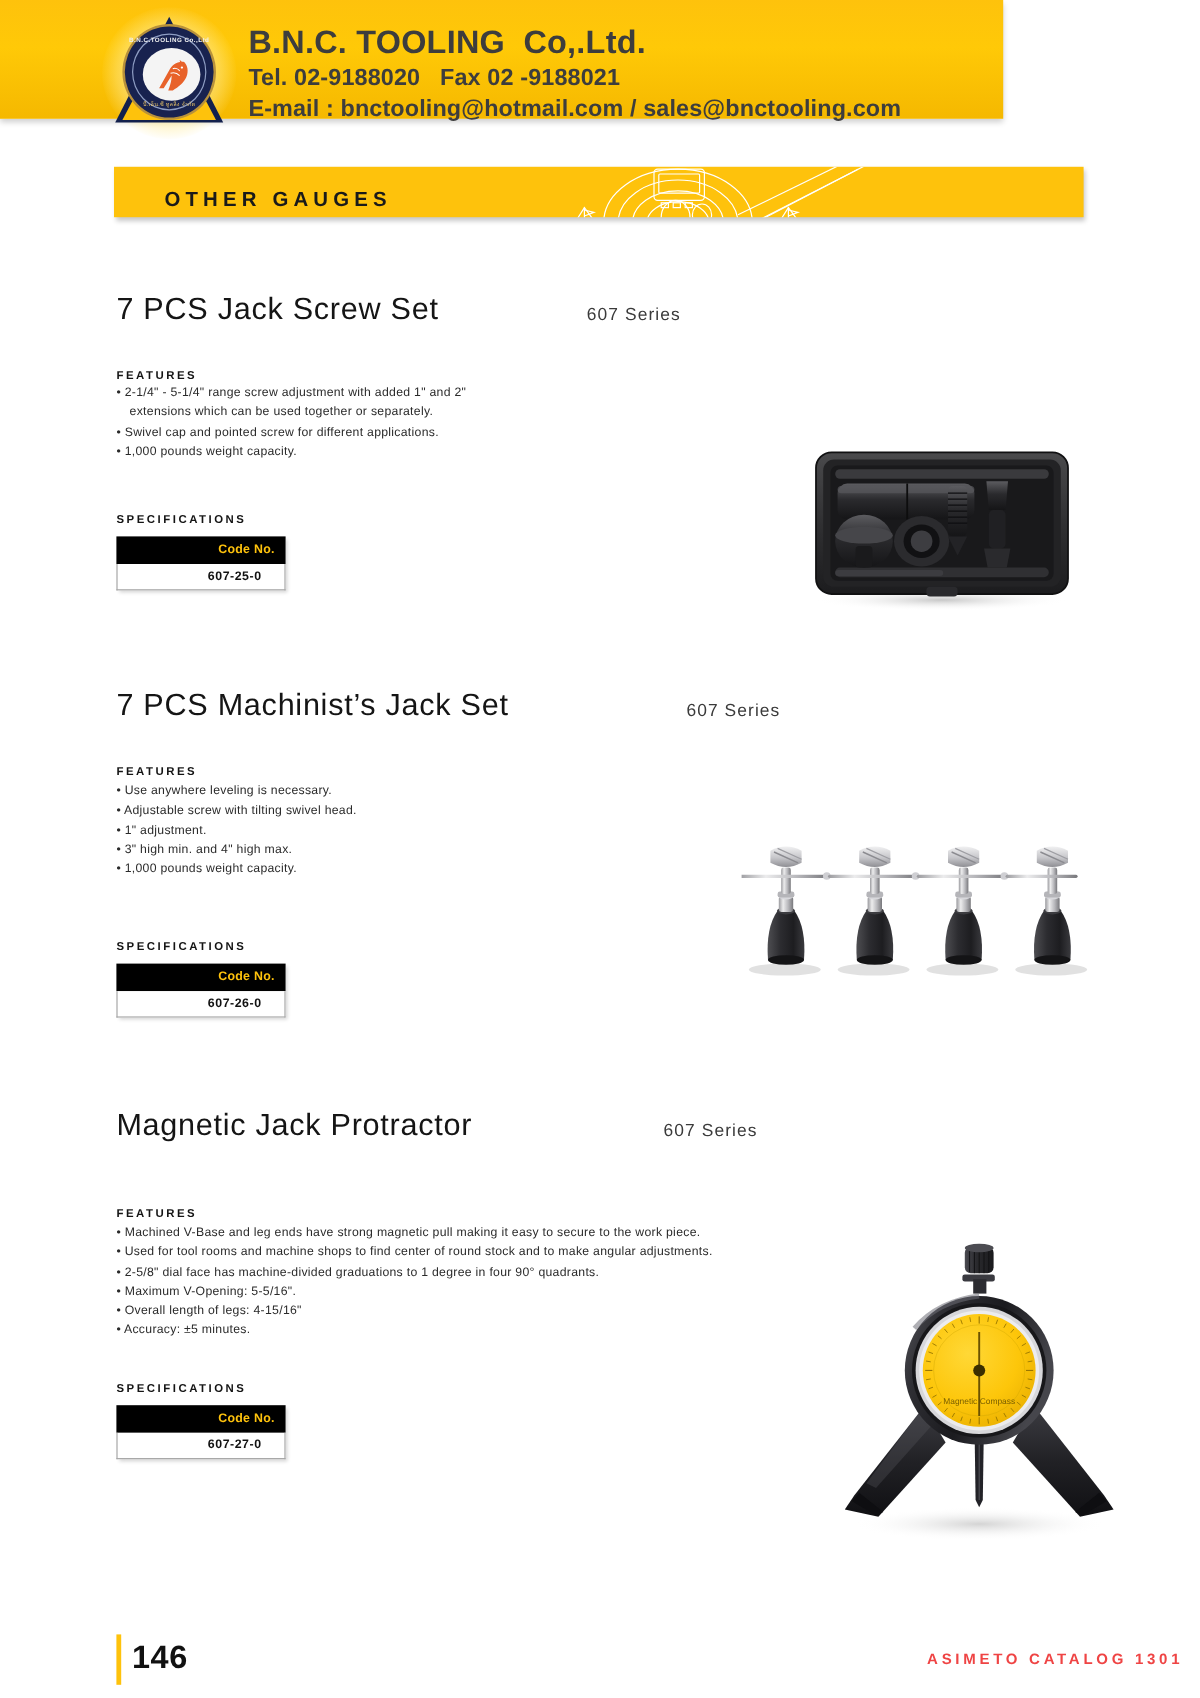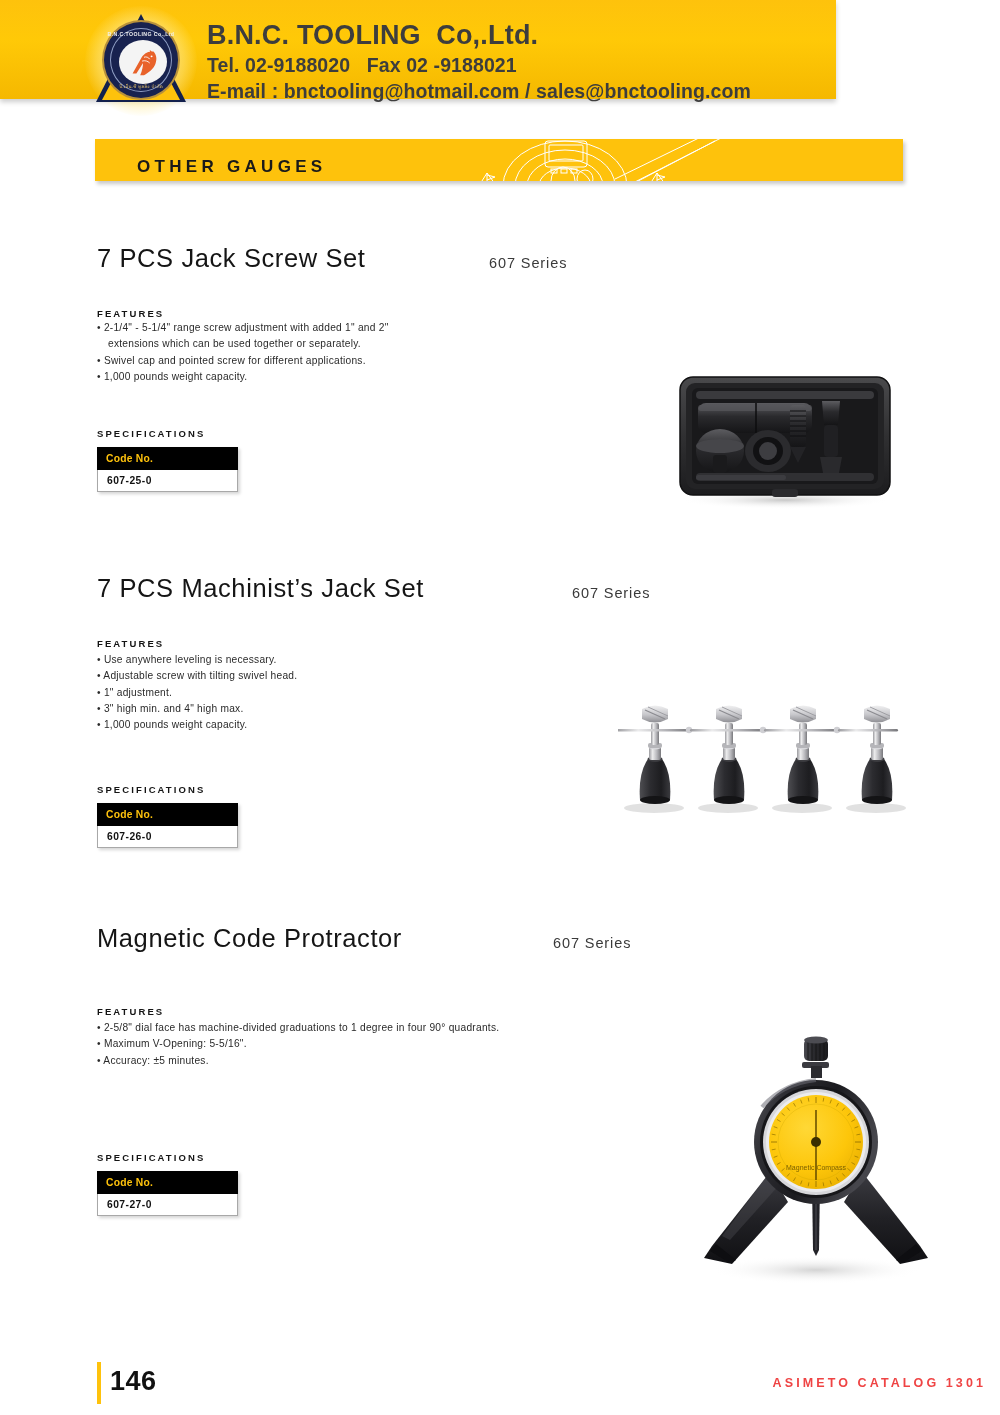--- a/index.html
+++ b/index.html
@@ -199,20 +199,21 @@
 
   .spec-label-1 { top: 184px; }
   .spec-label-2 { top: 210px; }
   .spec-label-3 { top: 228px; }
 
   .spec-table {
     position: absolute;
     left: 97px;
     width: 141px;
     box-shadow: 2px 2px 3px rgba(0,0,0,0.17);
+    text-align: right;
   }
   .st1 { top: 203px; }
   .st2 { top: 229px; }
   .st3 { top: 247px; }
   .spec-head {
     background: #000000;
     color: #fec20c;
     font-size: 10.3px;
     font-weight: bold;
     letter-spacing: 0.25px;
@@ -482,26 +483,29 @@
     <rect x="30" y="46" width="14" height="5" rx="2" fill="#b5b5b9"></rect>
     <rect x="33" y="26" width="8" height="22" rx="2" fill="url(#chromeG)"></rect>
     <path d="M24 12 Q37 5 50 12 L50 22 Q37 29 24 22 Z" fill="url(#headG)"></path>
     <line x1="27" y1="13" x2="47" y2="22" stroke="#8b8b90" stroke-width="1.2"></line>
     <line x1="30" y1="10" x2="50" y2="19" stroke="#9e9ea3" stroke-width="1"></line>
     <rect x="-2" y="32" width="60" height="2.6" rx="1.3" fill="url(#chromeG)"></rect>
   </g>
 </svg>
 
 <div class="product p3">
-  <div class="prod-title">Magnetic Code Protractor</div>
+  <div class="prod-title">Magnetic Jack Protractor</div>
   <div class="prod-series s3">607 Series</div>
   <div class="label-heading feat-label-3">FEATURES</div>
   <div class="features f3">
+    <div class="fi">• Machined V-Base and leg ends have strong magnetic pull making it easy to secure to the work piece.</div>
+    <div class="fi">• Used for tool rooms and machine shops to find center of round stock and to make angular adjustments.</div>
     <div class="fi">• 2-5/8" dial face has machine-divided graduations to 1 degree in four 90° quadrants.</div>
     <div class="fi">• Maximum V-Opening: 5-5/16".</div>
+    <div class="fi">• Overall length of legs: 4-15/16"</div>
     <div class="fi">• Accuracy: ±5 minutes.</div>
   </div>
   <div class="label-heading spec-label-3">SPECIFICATIONS</div>
   <div class="spec-table st3">
     <div class="spec-head">Code No.</div>
     <div class="spec-cell">607-27-0</div>
   </div>
 </div>
 
 <svg class="img-protractor" viewBox="0 0 248 258">

